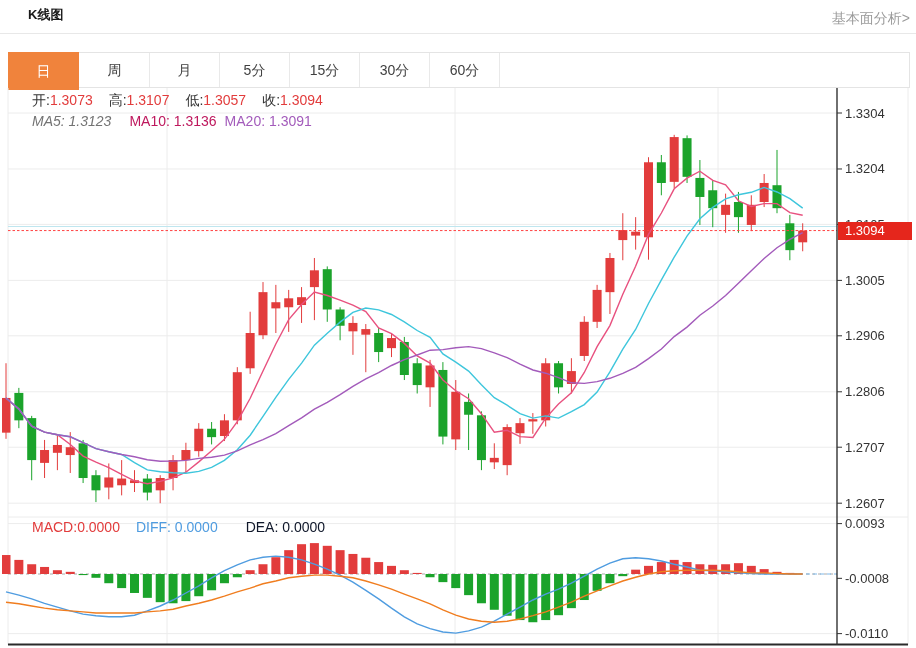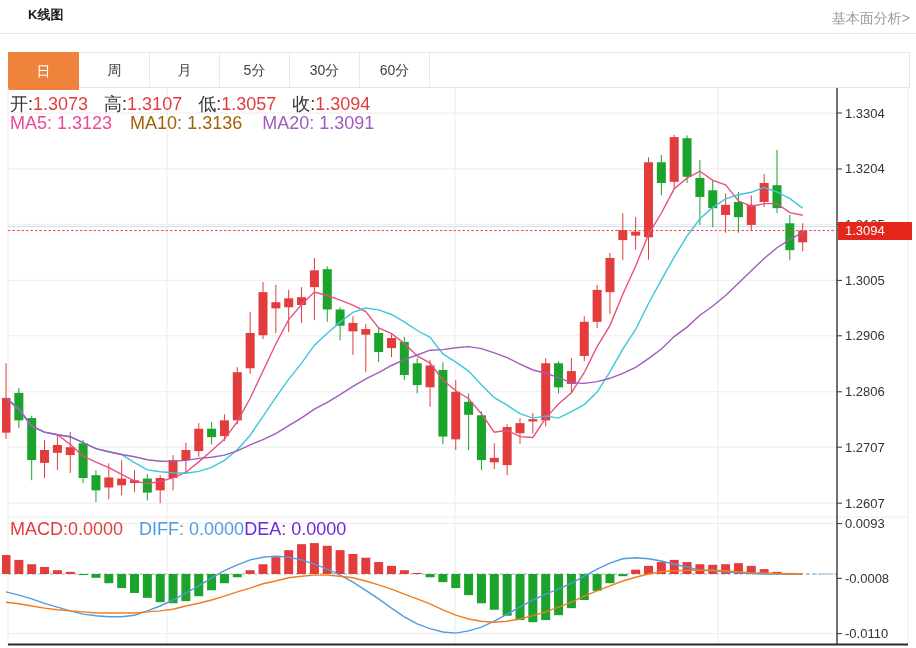--- a/index.html
+++ b/index.html
@@ -8,47 +8,48 @@
   .page-title{position:absolute;left:28px;top:6px;font-size:13px;font-weight:bold;color:#1a1a1a;}
   .fund-link{position:absolute;right:6px;top:10px;font-size:14px;color:#9a9a9a;cursor:pointer;}
   .title-divider{position:absolute;left:0;top:33px;width:916px;height:1px;background:#e8e8e8;}
   .tabs{position:absolute;left:8px;top:52px;width:902px;height:36px;border:1px solid #e4e4e4;
         box-sizing:border-box;display:flex;background:#fff;}
   .tab{width:70px;line-height:34px;text-align:center;font-size:14px;color:#404040;
        border-right:1px solid #e9e9e9;box-sizing:border-box;cursor:pointer;background:#fff;}
   .tab.selected{position:relative;top:-1px;left:-1px;width:71px;height:38px;line-height:38px;
        background:#f0833c;color:#fff;border-right:none;}
   .chart-svg{position:absolute;left:2px;top:88px;}
-  .info-row{position:absolute;left:10px;font-size:18px;white-space:nowrap;z-index:3;}
+  .info-row{position:absolute;left:32px;font-size:14px;white-space:nowrap;z-index:3;}
   .ohlc-row{top:92px;color:#333;}
   .ohlc-row .val{color:#e23c3c;margin-right:16px;}
   .ma-row{top:113px;}
-  .ma5{color:#ec4899;margin-right:18px;}
-  .ma10{color:#a16207;margin-right:20px;}
+  .ma5{color:#737373;margin-right:18px;font-style:italic;}
+  .ma10{color:#be185d;margin-right:8px;}
   .ma20{color:#a35bbb;}
   .macd-row{top:519px;}
   .macd-v{color:#e23c3c;margin-right:16px;}
   .diff-v{color:#4f9ce0;margin-right:0;}
-  .dea-v{color:#6d28d9;}
+  .dea-v{color:#0f172a;margin-left:28px;}
   .price-badge{position:absolute;left:838px;top:222px;width:74px;height:18px;background:#e5261c;
        color:#fff;font-size:13px;line-height:18px;padding-left:7px;box-sizing:border-box;z-index:4;}
 </style>
 </head>
 <body>
 
 <div class="stage">
   <div class="page-title">K线图</div>
   <div class="fund-link">基本面分析&gt;</div>
   <div class="title-divider"></div>
 
   <div class="tabs" id="tabs">
       <div class="tab selected">日</div>
       <div class="tab">周</div>
       <div class="tab">月</div>
       <div class="tab">5分</div>
+      <div class="tab">15分</div>
       <div class="tab">30分</div>
       <div class="tab">60分</div>
     </div>
 
   <svg class="chart-svg" id="chart-svg" width="908" height="559" viewBox="0 0 908 559">
       <g>
         <line x1="6" y1="25" x2="835" y2="25" stroke="#ececec" stroke-width="1"></line>
         <line x1="6" y1="80.98278335724531" x2="835" y2="80.98278335724531" stroke="#ececec" stroke-width="1"></line>
         <line x1="6" y1="136.40573888091825" x2="835" y2="136.40573888091825" stroke="#ececec" stroke-width="1"></line>
         <line x1="6" y1="192.38852223816355" x2="835" y2="192.38852223816355" stroke="#ececec" stroke-width="1"></line>

